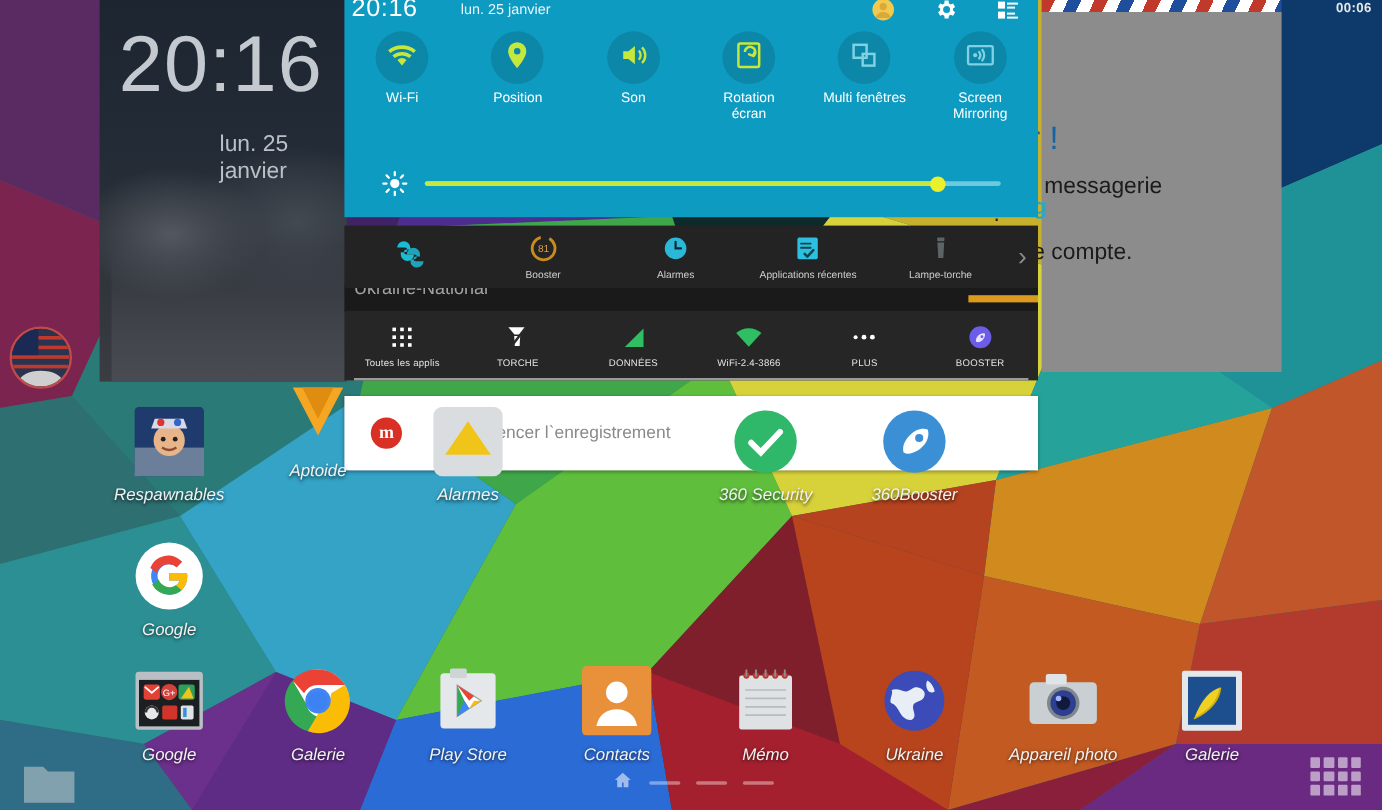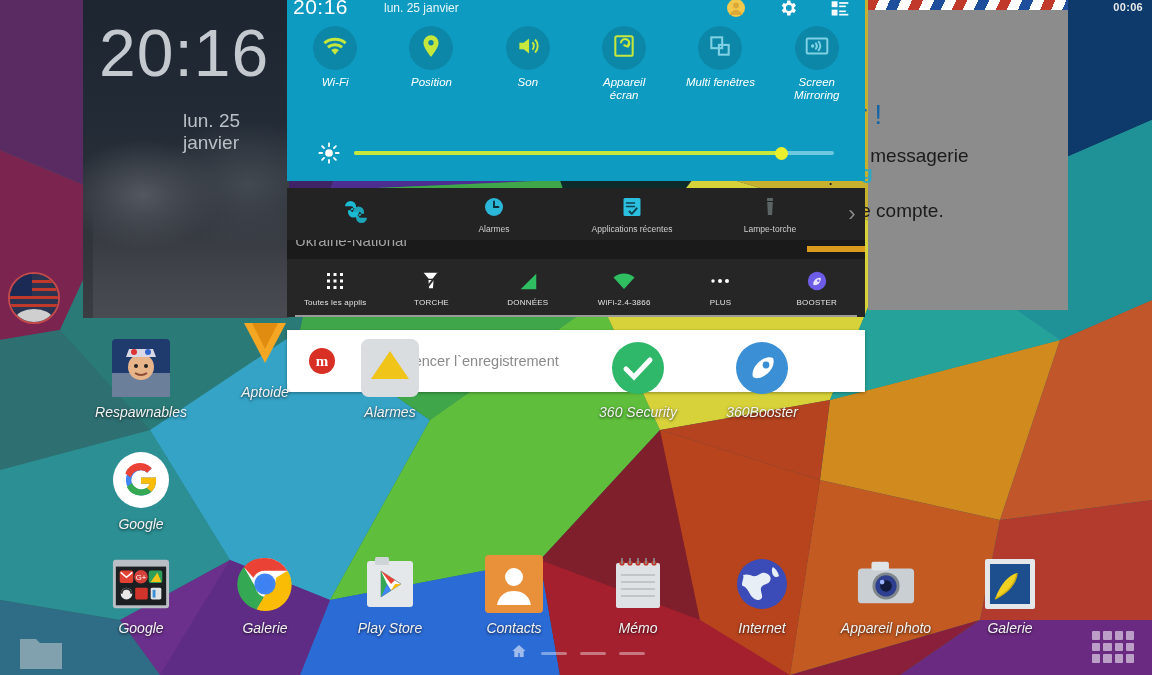--- a/index.html
+++ b/index.html
@@ -52,21 +52,21 @@
   .qs-date{position:absolute;left:97px;top:1px;font-size:12px;color:#e7f7fb;}
   .qs-hicons{position:absolute;right:14px;top:-3px;display:flex;gap:30px;align-items:center;}
   .qs-hicons .hi{width:22px;height:22px;display:flex;align-items:center;justify-content:center;}
 
   .qs-tiles{position:absolute;left:0;top:26px;width:578px;display:flex;}
   .qs-tile{flex:1;display:flex;flex-direction:column;align-items:center;}
   .qs-circle{width:44px;height:44px;border-radius:50%;background:rgba(0,0,0,.13);
       display:flex;align-items:center;justify-content:center;}
   .qs-tile.off .qs-circle{background:rgba(0,0,0,.13);}
   .qs-label{margin-top:6px;font-size:11.5px;color:#ffffff;text-align:center;line-height:12.5px;
-      max-width:74px;font-style:italic;}
+      max-width:74px;}
 
   .qs-bright{position:absolute;left:0;top:140px;width:578px;height:26px;display:flex;align-items:center;}
   .qs-sun{margin-left:30px;width:24px;height:24px;display:flex;align-items:center;justify-content:center;}
   .qs-track{position:relative;margin-left:13px;width:480px;height:4px;background:#6ec8de;border-radius:2px;}
   .qs-fill{position:absolute;left:0;top:0;height:4px;width:89%;background:#c6e83c;border-radius:2px;}
   .qs-knob{position:absolute;left:89%;top:50%;width:13px;height:13px;margin-left:-6px;margin-top:-6.5px;
       border-radius:50%;background:#eaf02c;}
 
   
   .nrow{position:absolute;left:287px;width:578px;background:#232323;display:flex;align-items:center;}
@@ -255,21 +255,21 @@
       <div class="qs-tile">
         <div class="qs-circle">
             <span>
           <svg width="26" height="26" viewBox="0 0 24 24" fill="none" stroke="#c6e83c" stroke-width="1.9">
             <rect x="4" y="3" width="16" height="18" rx="1.5"></rect>
             <path d="M9 9.5a4 4 0 116.5 3.2"></path>
             <path d="M16.6 9.2l-1.2 3.4-3.2-1.3" stroke-linecap="round" stroke-linejoin="round"></path>
               </svg>
         </span>
           </div>
-        <div class="qs-label">Appareil écran</div>
+        <div class="qs-label">Rotation écran</div>
       </div>
 
 
       <div class="qs-tile off">
         <div class="qs-circle">
             <span>
           <svg width="26" height="26" viewBox="0 0 24 24" fill="none" stroke="#7fd1e3" stroke-width="1.9">
             <rect x="4" y="4" width="10" height="10"></rect>
                 <rect x="11" y="11" width="9" height="9"></rect>
               </svg>
@@ -311,20 +311,29 @@
   <div class="nrow nrow-1">
     <div class="nitem">
       <span class="nicon">
         <svg width="30" height="30" viewBox="0 0 24 24" fill="#1bbbd4">
           <circle cx="12" cy="12" r="10" opacity="0"></circle>
           <path d="M7.6 3.2a4.4 4.4 0 014.4 4.4v1.2H9.3a1.6 1.6 0 100 3.2h5.1a4.4 4.4 0 01-4.4 4.4 4.4 4.4 0 01-4.4-4.4V10.6h2.7a1.6 1.6 0 100-3.2H3.2a4.4 4.4 0 014.4-4.2z"></path>
           <path d="M16.4 20.8a4.4 4.4 0 01-4.4-4.4v-1.2h2.7a1.6 1.6 0 100-3.2H9.6a4.4 4.4 0 014.4-4.4 4.4 4.4 0 014.4 4.4v1.4h-2.7a1.6 1.6 0 100 3.2h5.1a4.4 4.4 0 01-4.4 4.2z" opacity=".85"></path>
           </svg>
       </span>
       <div class="nlabel"></div>
+    </div>
+    <div class="nitem">
+      <span class="nicon">
+        <svg width="24" height="24" viewBox="0 0 24 24">
+          <circle cx="12" cy="12" r="9.5" fill="none" stroke="#c98a1e" stroke-width="2.4" stroke-dasharray="52 8" transform="rotate(-60 12 12)"></circle>
+          <text x="12" y="15" text-anchor="middle" font-size="8.5" fill="#d9a043" font-family="Liberation Sans, sans-serif">81</text>
+          </svg>
+      </span>
+      <div class="nlabel">Booster</div>
     </div>
     <div class="nitem">
       <span class="nicon">
         <svg width="24" height="24" viewBox="0 0 24 24">
           <circle cx="12" cy="12" r="9" fill="#2bb7d8"></circle>
           <path d="M12 6.5V12h4.5" stroke="#0c2a33" stroke-width="1.8" fill="none" stroke-linecap="round"></path>
           </svg>
       </span>
       <div class="nlabel">Alarmes</div>
     </div>
@@ -580,21 +589,21 @@
   </div>
 
   <div class="app" style="left:708px;top:554px;">
     <div class="ic">
       <svg width="58" height="58" viewBox="0 0 58 58">
         <circle cx="29" cy="29" r="25" fill="#3b4bb8"></circle>
         <path d="M10 20c6-2 9 2 13 1s5-4 9-3 7 4 5 8-8 3-9 7 3 8 0 11-9-1-11-5-4-7-7-8 2-9 0-11z" fill="#e8eef5"></path>
         <path d="M40 12c3 2 5 5 6 9-2 2-5 1-6-1s-2-6 0-8z" fill="#e8eef5"></path>
         </svg>
     </div>
-    <div class="nm">Internet</div>
+    <div class="nm">Ukraine</div>
   </div>
 
   <div class="app" style="left:832px;top:554px;">
     <div class="ic">
       <svg width="62" height="52" viewBox="0 0 62 52">
         <rect x="2" y="10" width="58" height="36" rx="4" fill="#c9cfd3"></rect>
         <rect x="16" y="3" width="18" height="9" rx="2" fill="#dfe4e7"></rect>
         <circle cx="31" cy="28" r="14" fill="#7f878c"></circle>
         <circle cx="31" cy="28" r="11" fill="#2e3f8f"></circle>
         <circle cx="31" cy="28" r="6" fill="#111a3a"></circle>

